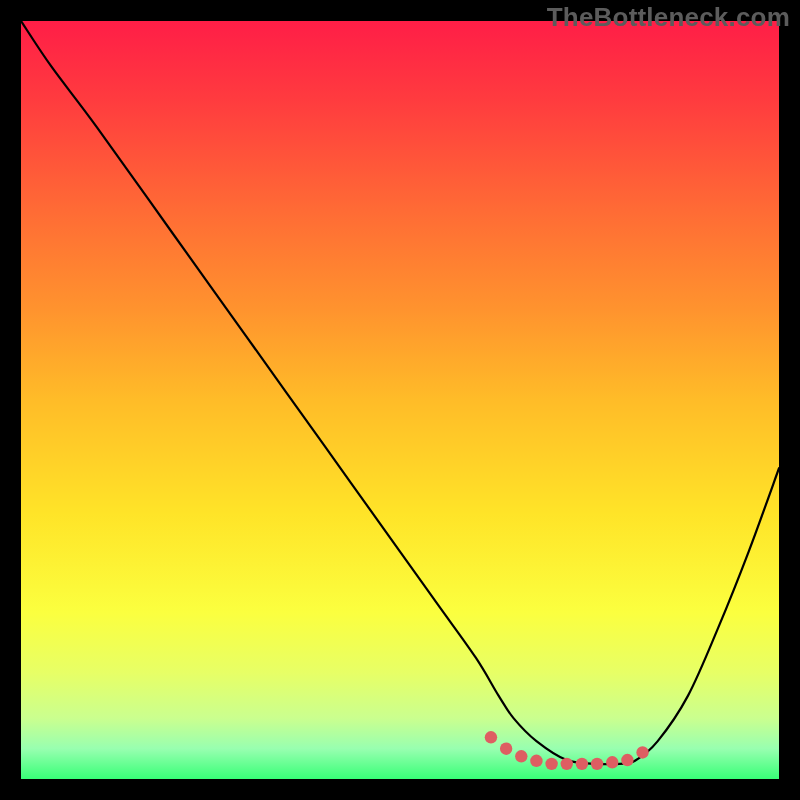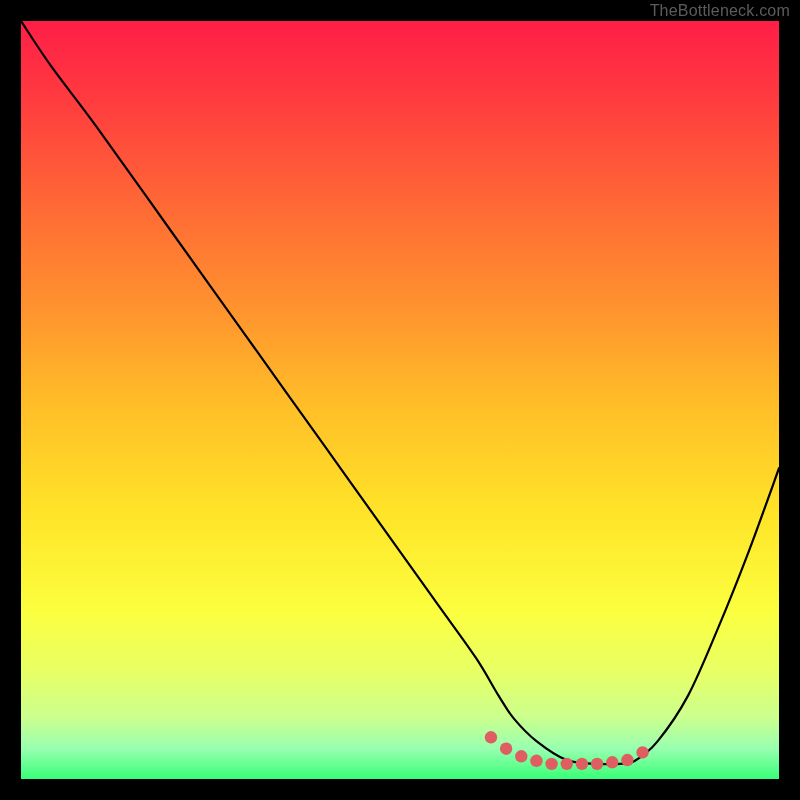--- a/index.html
+++ b/index.html
@@ -29,22 +29,22 @@
       #caff8f 92%,
       #98ffb0 96%,
       #38ff77 100%
     );
   }
   .watermark {
     position: absolute;
     top: 2px;
     right: 10px;
     color: #5c5c5c;
-    font-size: 16px;
-    font-weight: 400;
+    font-size: 26px;
+    font-weight: 700;
     letter-spacing: 0.2px;
     z-index: 5;
     user-select: none;
     text-align: center;
   }
   svg.curve {
     position: absolute;
     left: 0;
     top: 0;
     width: 758px;

